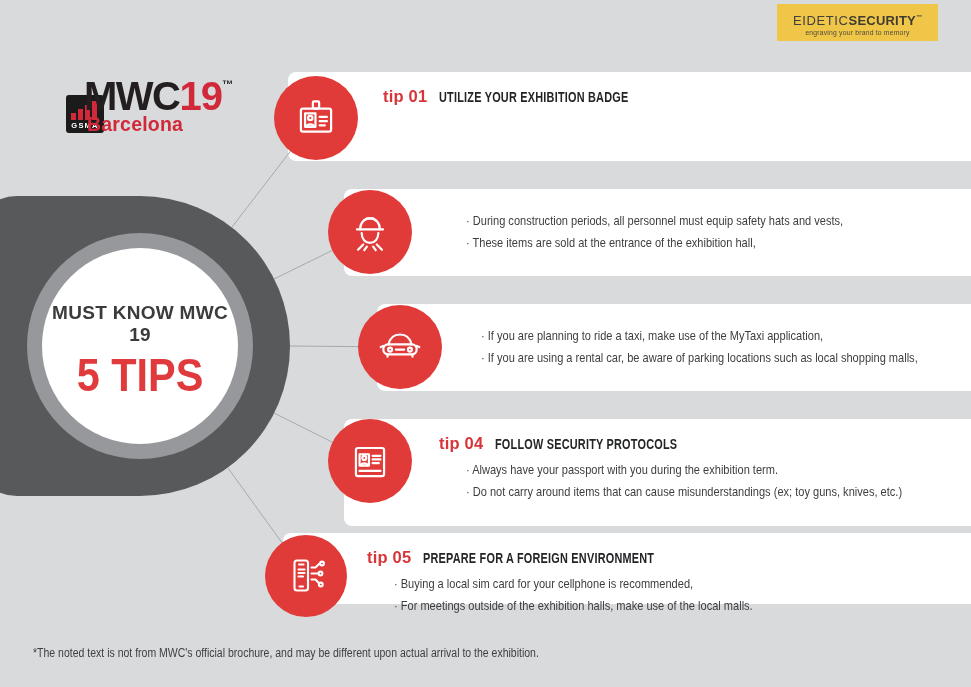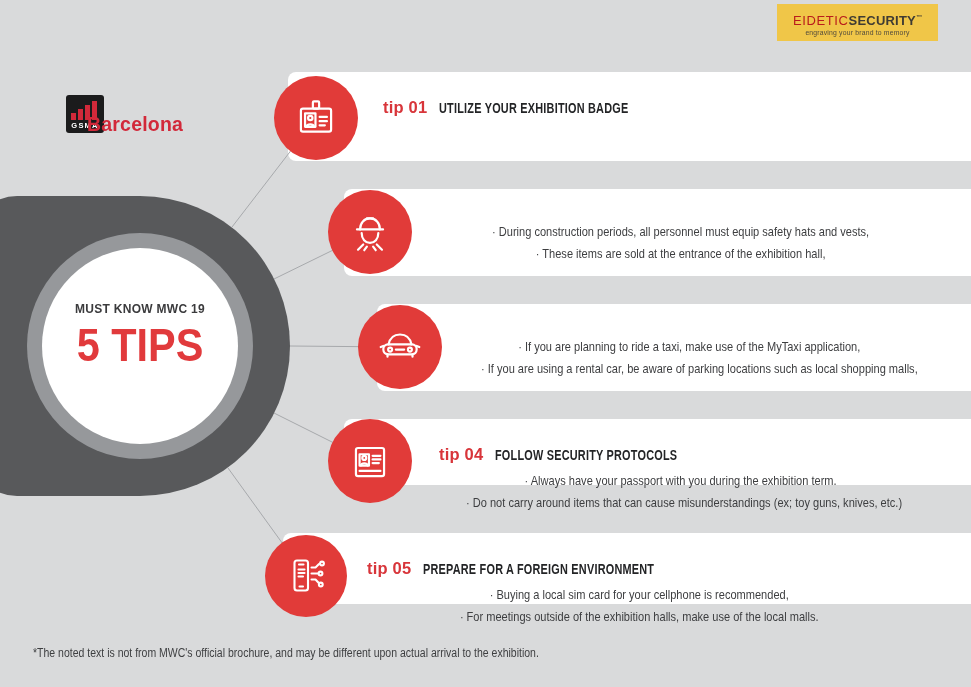--- a/index.html
+++ b/index.html
@@ -6,23 +6,23 @@
   #canvas{
     position:relative;width:971px;height:687px;overflow:hidden;
     background:#d9dadb;font-family:"Liberation Sans",sans-serif;
     -webkit-font-smoothing:antialiased;
   }
   
   .row{position:absolute;background:#ffffff;border-radius:8px 0 0 8px;}
   .row1{left:288px;top:72px;width:683px;height:89px;}
   .row2{left:344px;top:189px;width:627px;height:87px;}
   .row3{left:377px;top:304px;width:594px;height:87px;}
-  .row4{left:344px;top:419px;width:627px;height:66px;}
+  .row4{left:344px;top:419px;width:627px;height:107px;}
   .row5{left:283px;top:533px;width:688px;height:71px;}
-  .row-content{padding-top:26px;text-align:center;}
+  .row-content{padding-top:15px;}
   .row1 .row-content{padding-left:95px;}
   .row2 .row-content{padding-left:95px;}
   .row3 .row-content{padding-left:77px;}
   .row4 .row-content{padding-left:95px;}
   .row5 .row-content{padding-left:84px;}
   .tip-head{display:flex;align-items:baseline;gap:12px;white-space:nowrap;}
   .tip-label{font-size:16.5px;font-weight:700;color:#d8353a;letter-spacing:.2px;}
   .tip-title{font-size:14.5px;font-weight:800;color:#232426;letter-spacing:.3px;
              transform:scaleX(.75);transform-origin:0 100%;white-space:nowrap;}
   .bullets{margin-top:6px;padding-left:27px;}
@@ -40,21 +40,21 @@
   
   #lines{position:absolute;left:0;top:0;z-index:2;}
   
   .hub-pill{position:absolute;left:-28px;top:196px;width:318px;height:300px;
             background:#58595b;border-radius:45px 150px 150px 45px;z-index:3;}
   .hub-ring{position:absolute;left:27px;top:233px;width:226px;height:226px;
             border-radius:50%;background:#96989b;z-index:3;}
   .hub-white{position:absolute;left:42px;top:248px;width:196px;height:196px;
              border-radius:50%;background:#ffffff;z-index:3;}
   .hub-text{position:absolute;left:42px;top:302px;width:196px;text-align:center;z-index:4;}
-  .hub-kicker{font-size:12px;font-weight:800;color:#3b3b3d;letter-spacing:.3px;}
+  .hub-kicker{font-size:19px;font-weight:800;color:#3b3b3d;letter-spacing:.3px;}
   .hub-headline{font-size:46px;font-weight:800;color:#e13a3c;letter-spacing:0;
                 margin-top:2px;transform:scaleX(.9);transform-origin:50% 0;}
   
   .gsma-box{position:absolute;left:40px;top:95px;width:38px;height:38px;background:#1b1b1c;
             border-radius:3px;z-index:5;margin-left:26px;}
   .gsma-bars{position:absolute;left:5px;right:5px;top:5px;height:20px;
              display:flex;align-items:flex-end;gap:2px;}
   .gsma-bars span{display:block;width:5px;background:#d2293a;}
   .gb1{height:7px;}.gb2{height:11px;}.gb3{height:15px;}.gb4{height:19px;}
   .gsma-word{position:absolute;left:0;right:0;bottom:3px;text-align:center;
@@ -62,21 +62,21 @@
   .mwc-line{position:absolute;left:84px;top:74px;white-space:nowrap;z-index:5;}
   .mwc-word{font-size:40px;font-weight:800;color:#231f20;letter-spacing:-1.5px;}
   .mwc-year{font-size:40px;font-weight:600;color:#d2293a;letter-spacing:-1px;}
   .mwc-tm{font-size:11px;font-weight:700;color:#231f20;vertical-align:22px;}
   .mwc-city{position:absolute;left:87px;top:113px;font-size:19.5px;font-weight:700;
             color:#d2293a;z-index:5;letter-spacing:.2px;}
   
   .eidetic{position:absolute;left:777px;top:4px;width:161px;height:37px;background:#f0c648;
            display:flex;flex-direction:column;align-items:center;justify-content:center;z-index:5;}
   .eidetic-line1{white-space:nowrap;line-height:14px;}
-  .eidetic-light{font-size:13px;font-weight:400;color:#b91c1c;letter-spacing:.6px;}
+  .eidetic-light{font-size:13px;font-weight:400;color:#404040;letter-spacing:.6px;}
   .eidetic-bold{font-size:13px;font-weight:800;color:#3f3b33;letter-spacing:.2px;}
   .eidetic-tm{font-size:6px;font-weight:700;color:#3f3b33;vertical-align:6px;}
   .eidetic-tag{font-size:6.8px;color:#514a3c;margin-top:1px;letter-spacing:.2px;}
   
   .footnote{position:absolute;left:33px;top:646px;font-size:12.5px;color:#3e3f41;
             white-space:nowrap;transform:scaleX(.84);transform-origin:0 50%;z-index:5;}
 </style>
 </head>
 <body>
 
@@ -235,20 +235,23 @@
 
   <div class="gsma-box">
     <div class="gsma-bars">
       <span class="gb1"></span>
         <span class="gb2"></span>
         <span class="gb3"></span>
         <span class="gb4"></span>
     </div>
     <div class="gsma-word">GSMA</div>
   </div>
+  <div class="mwc-line">
+    <span class="mwc-word">MWC</span><span class="mwc-year">19</span><span class="mwc-tm">™</span>
+  </div>
   <div class="mwc-city">Barcelona</div>
 
   <div class="eidetic">
     <div class="eidetic-line1">
       <span class="eidetic-light">EIDETIC</span><span class="eidetic-bold">SECURITY</span><span class="eidetic-tm">™</span>
     </div>
     <div class="eidetic-tag">engraving your brand to memory</div>
   </div>
 
   <div class="footnote">*The noted text is not from MWC's official brochure, and may be different upon actual arrival to the exhibition.</div>

